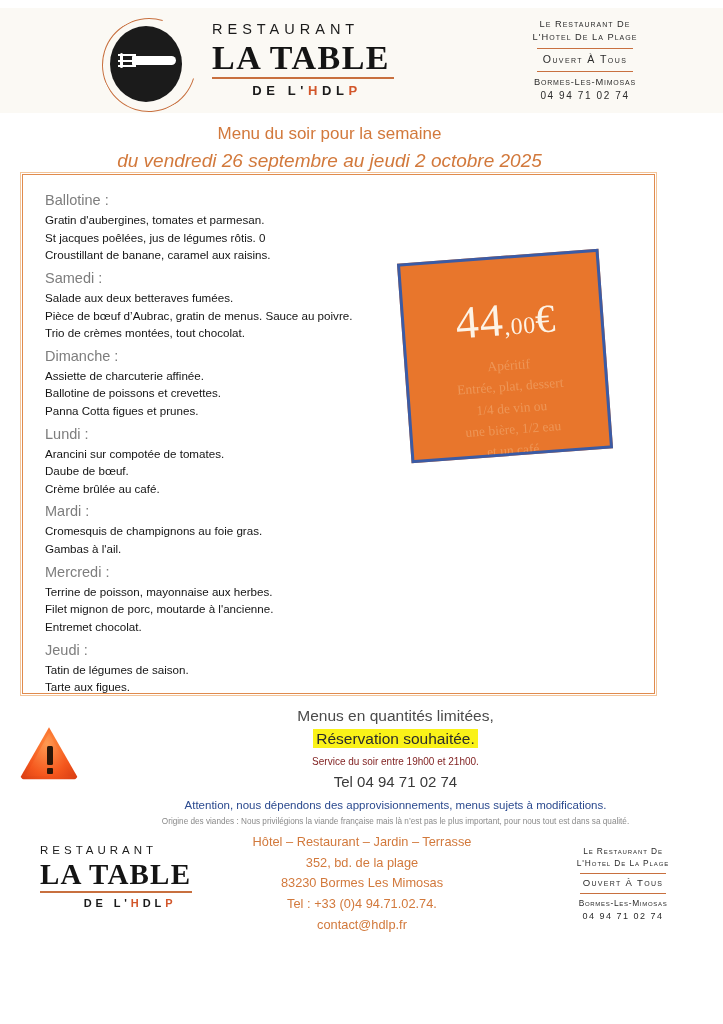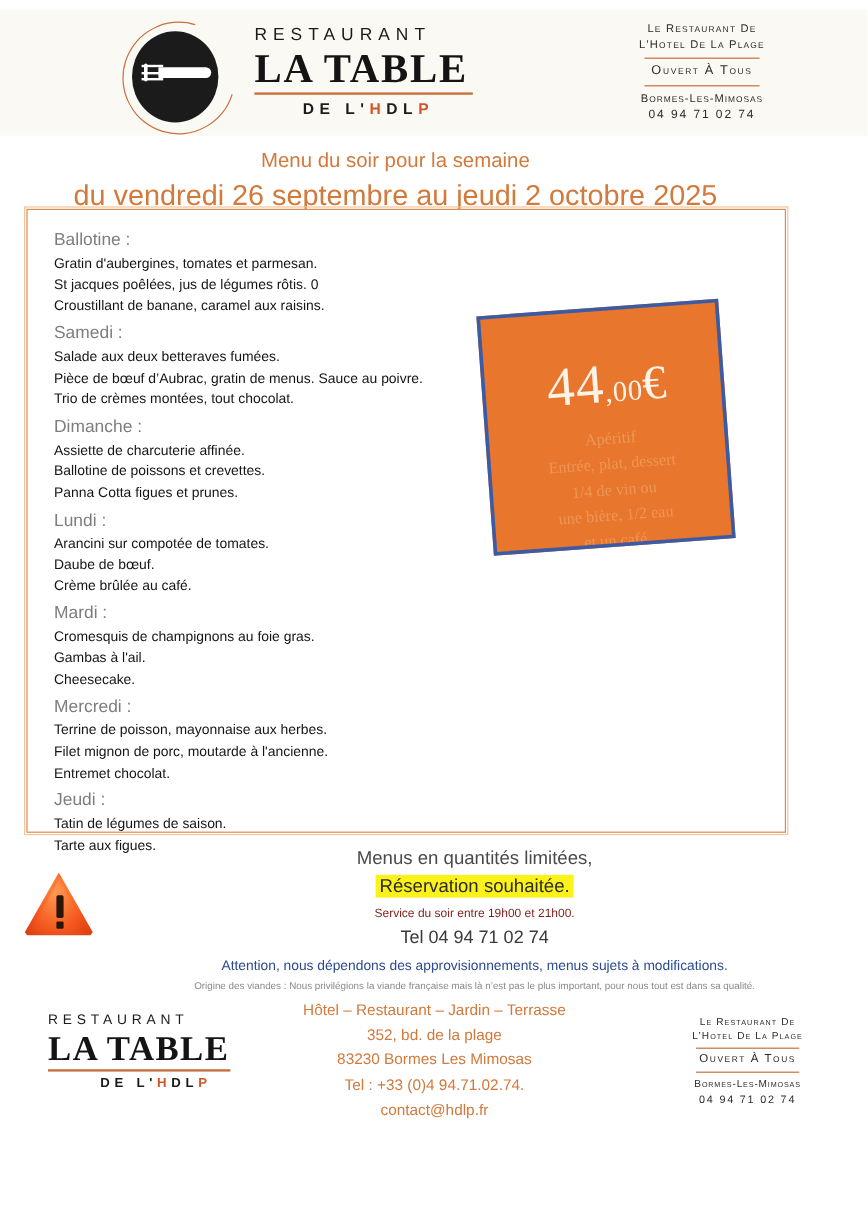--- a/index.html
+++ b/index.html
@@ -158,21 +158,21 @@
 
   
   .menu-title {
     position: absolute;
     left: 0; top: 122px;
     width: 659px;
     text-align: center;
     color: #d2793c;
   }
   .mt-l1 { font-size: 17px; line-height: 1.45; }
-  .mt-l2 { font-size: 24px; line-height: 1.45; }
+  .mt-l2 { font-size: 19px; line-height: 1.45; font-style: italic; }
 
   
   .menu-box {
     position: absolute;
     left: 22px; top: 174px;
     width: 633px; height: 520px;
     border: 1.6px solid #e08b4e;
     outline: 1.4px solid #f3c59a;
     outline-offset: 1.6px;
     background: #ffffff;
@@ -466,21 +466,20 @@
       <div class="dish">Assiette de charcuterie affinée.</div>
       <div class="dish">Ballotine de poissons et crevettes.</div>
       <div class="dish">Panna Cotta figues et prunes.</div>
       <div class="day-head">Lundi :</div>
       <div class="dish">Arancini sur compotée de tomates.</div>
       <div class="dish">Daube de bœuf.</div>
       <div class="dish">Crème brûlée au café.</div>
       <div class="day-head">Mardi :</div>
       <div class="dish">Cromesquis de champignons au foie gras.</div>
       <div class="dish">Gambas à l'ail.</div>
-      <div class="dish">Cheesecake.</div>
       <div class="day-head">Mercredi :</div>
       <div class="dish">Terrine de poisson, mayonnaise aux herbes.</div>
       <div class="dish">Filet mignon de porc, moutarde à l'ancienne.</div>
       <div class="dish">Entremet chocolat.</div>
       <div class="day-head">Jeudi :</div>
       <div class="dish">Tatin de légumes de saison.</div>
       <div class="dish">Tarte aux figues.</div>
     </div>
 </div>
 

